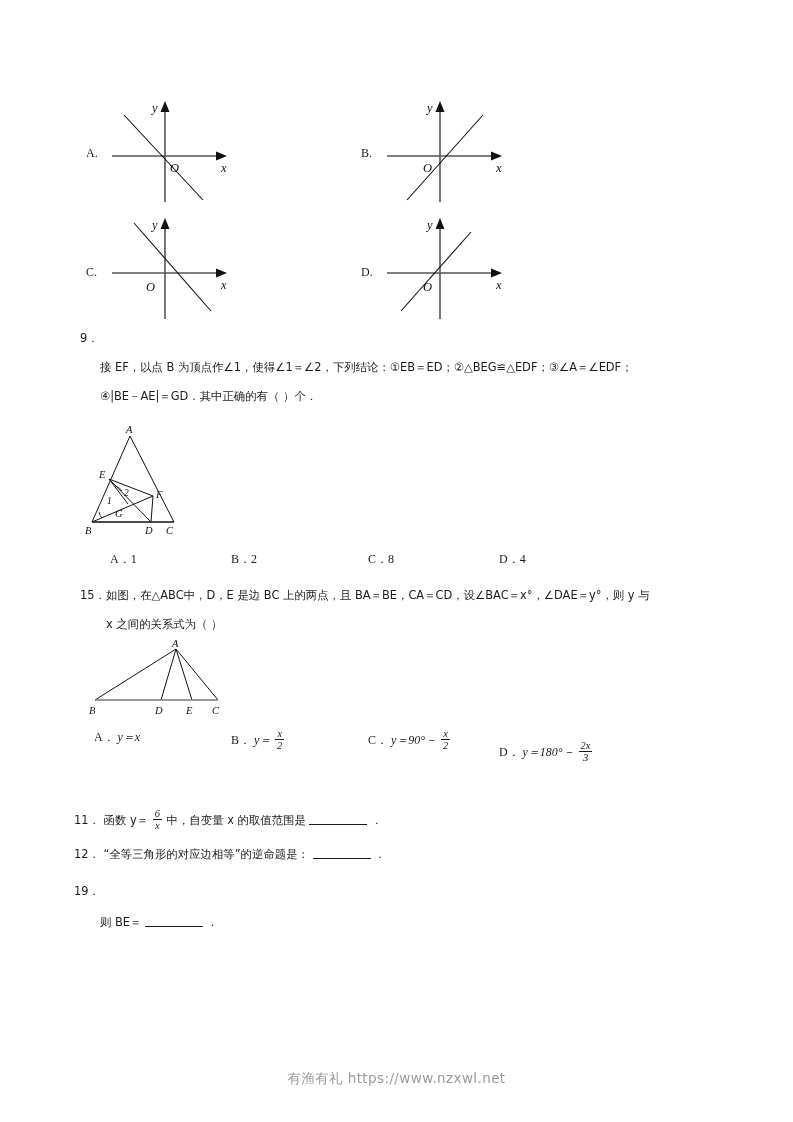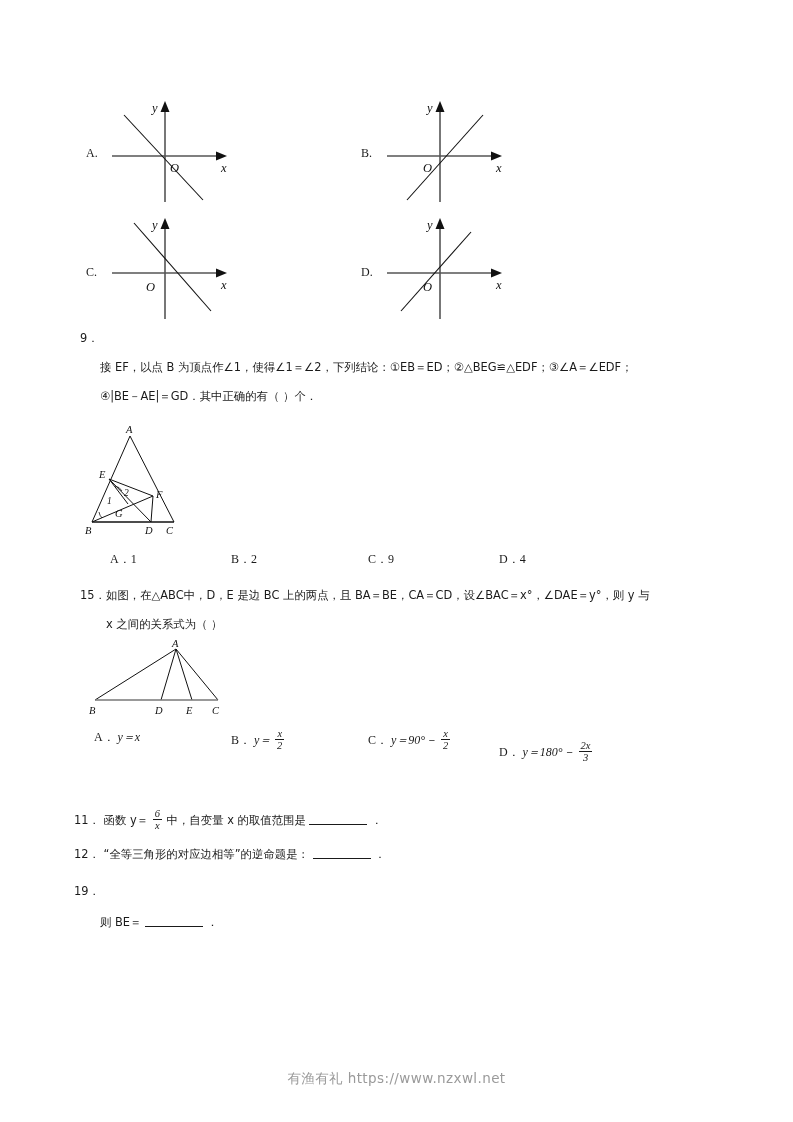--- a/index.html
+++ b/index.html
@@ -170,21 +170,21 @@
     <text x="3" y="110" font-size="10.5" fill="#111">B</text>
     <text x="33" y="93" font-size="10.5" fill="#111">G</text>
     <text x="63" y="110" font-size="10.5" fill="#111">D</text>
     <text x="84" y="110" font-size="10.5" fill="#111">C</text>
     <text x="25" y="80" font-size="9.5" fill="#111" font-style="normal">1</text>
     <text x="42" y="72" font-size="9.5" fill="#111" font-style="normal">2</text>
   </svg>
 
   <div class="optlabel" style="left:94px;  top:551px;margin-left:16px;">A．1</div>
   <div class="optlabel" style="left:231px; top:551px;">B．2</div>
-  <div class="optlabel" style="left:368px; top:551px;">C．9</div>
+  <div class="optlabel" style="left:368px; top:551px;">C．8</div>
   <div class="optlabel" style="left:499px; top:551px;">D．4</div>
 
   <div class="qline" style="left:80px; top:588px;">15．</div>
   <div class="qline" style="left:106px; top:588px;">如图，在△ABC中，D，E 是边 BC 上的两点，且 BA＝BE，CA＝CD，设∠BAC＝x°，∠DAE＝y°，则 y 与</div>
   <div class="qline" style="left:106px; top:617px;">x 之间的关系式为（    ）</div>
 
   <svg style="left:88px; top:640px;" width="142" height="78" viewBox="0 0 142 78">
 
     <line x1="88" y1="9" x2="7" y2="60" stroke="#111" stroke-width="1"></line>
     <line x1="88" y1="9" x2="130" y2="60" stroke="#111" stroke-width="1"></line>

